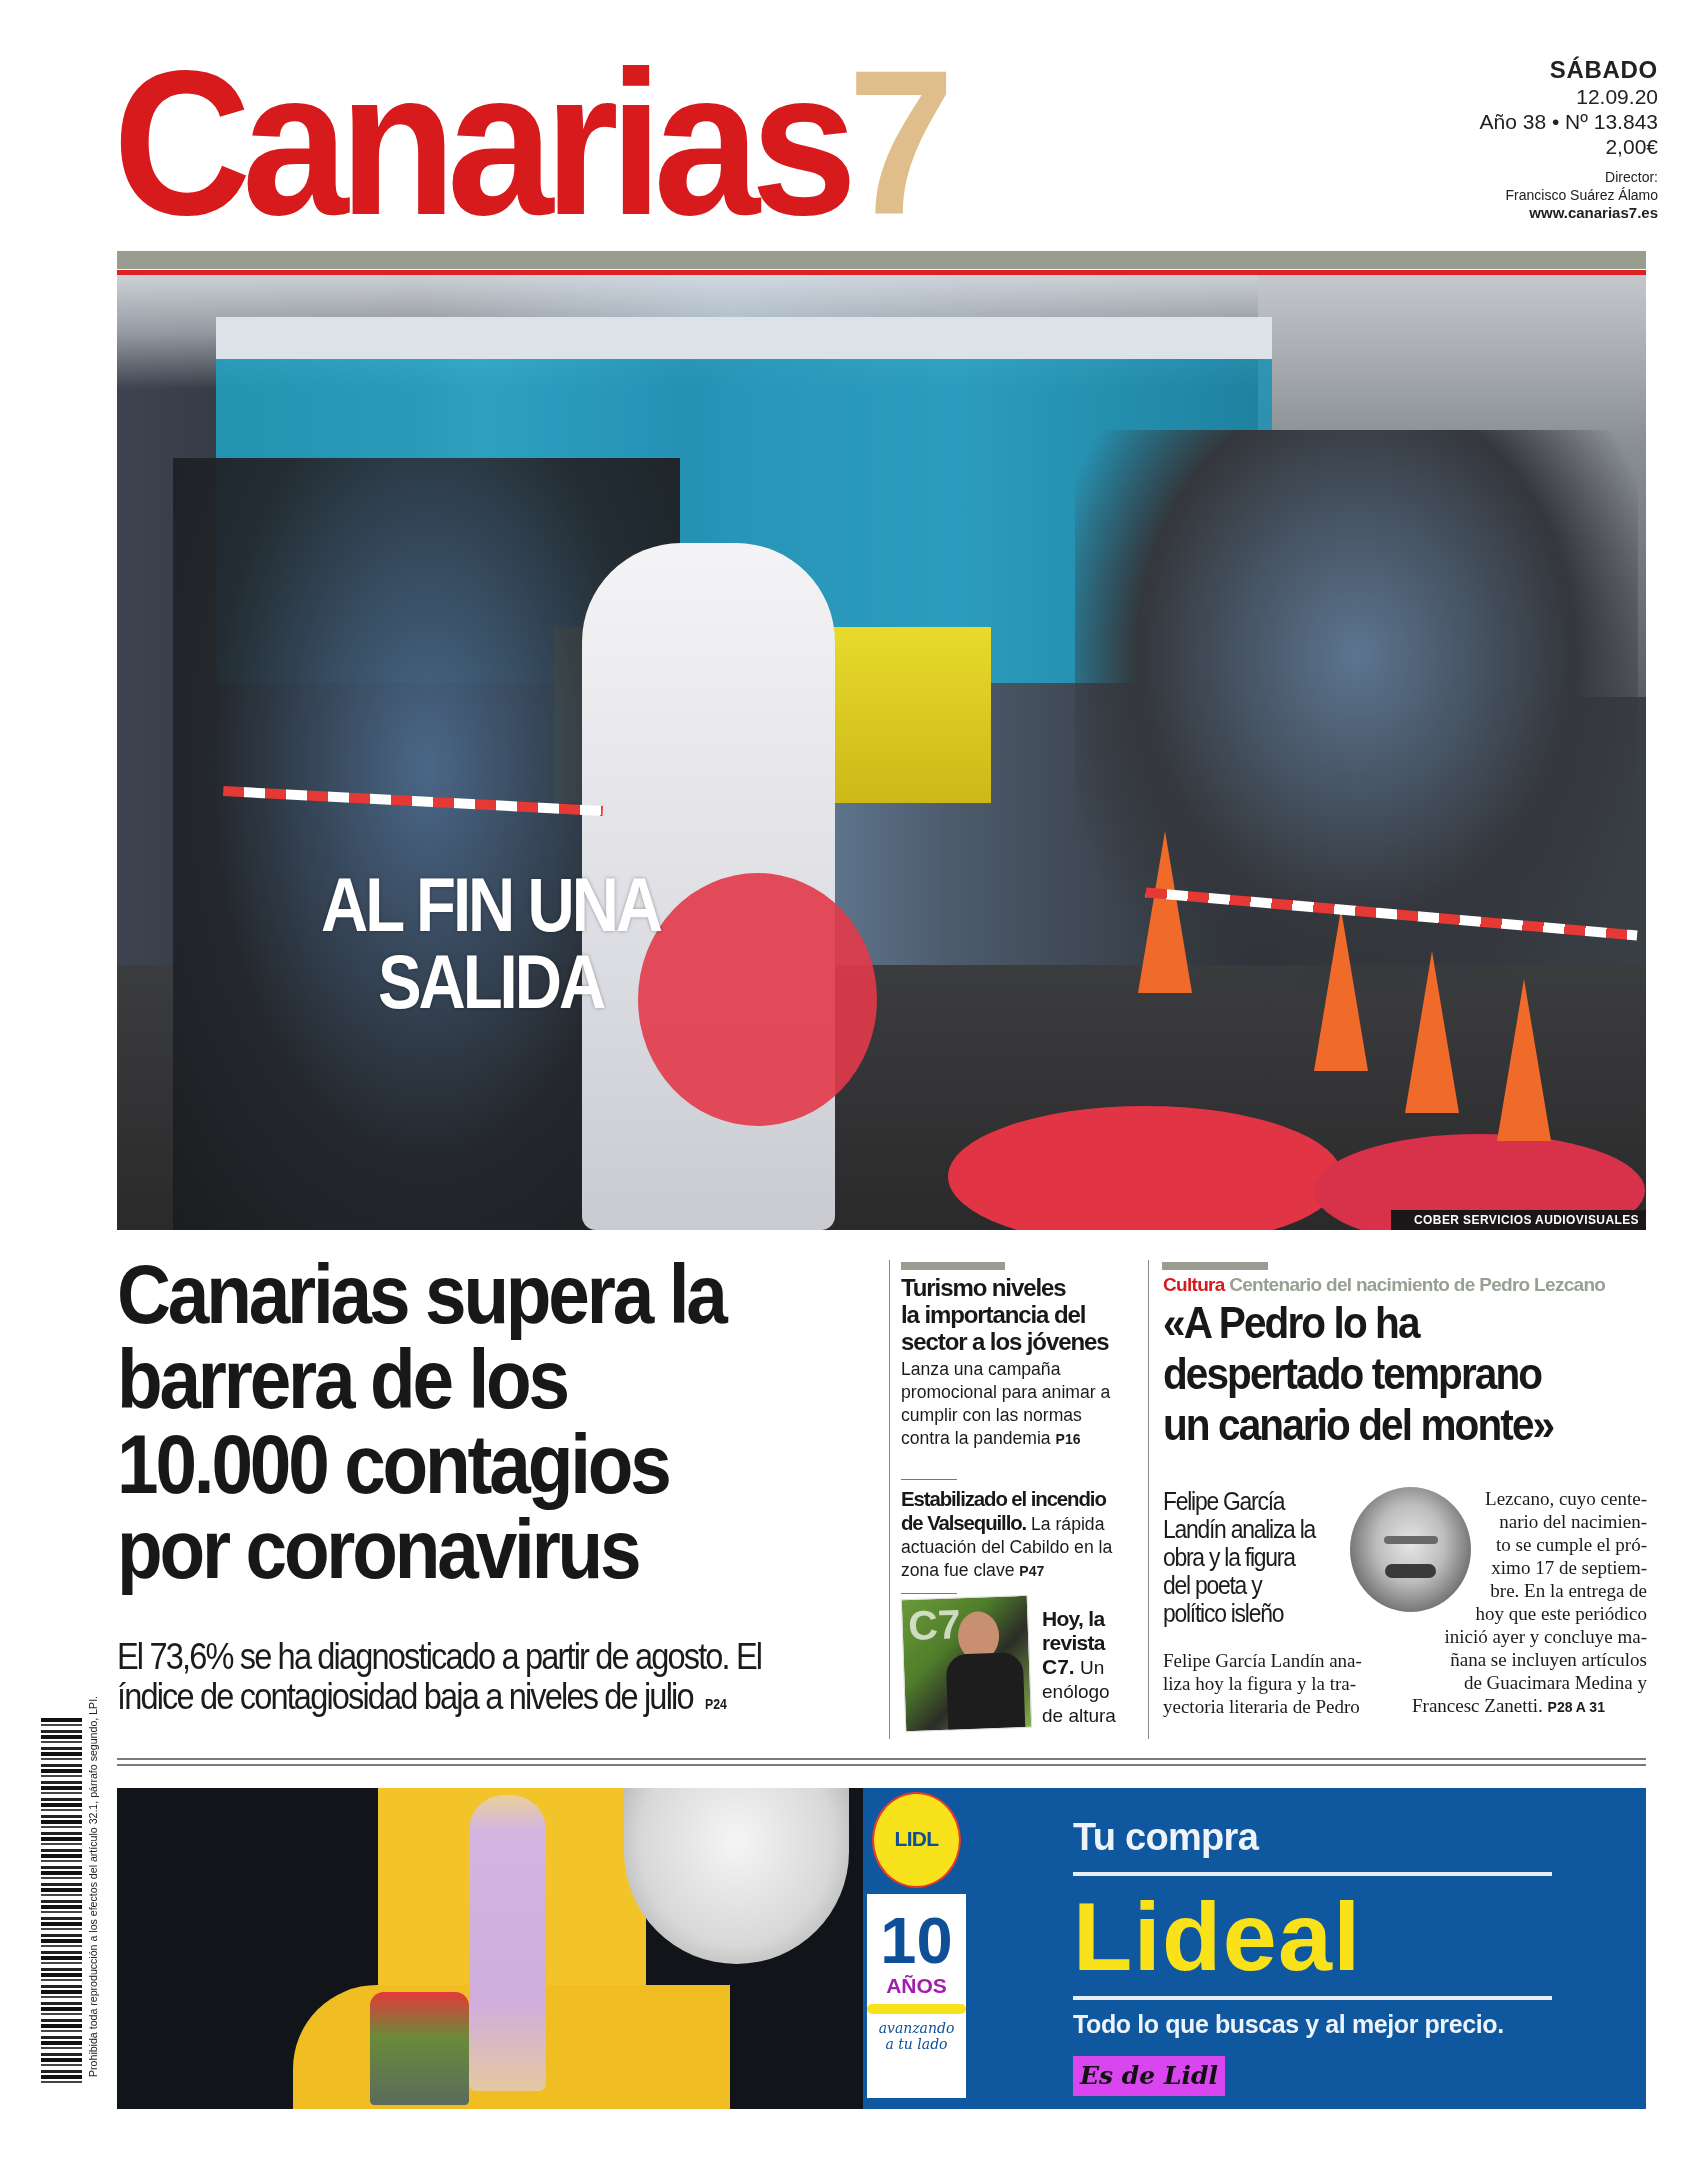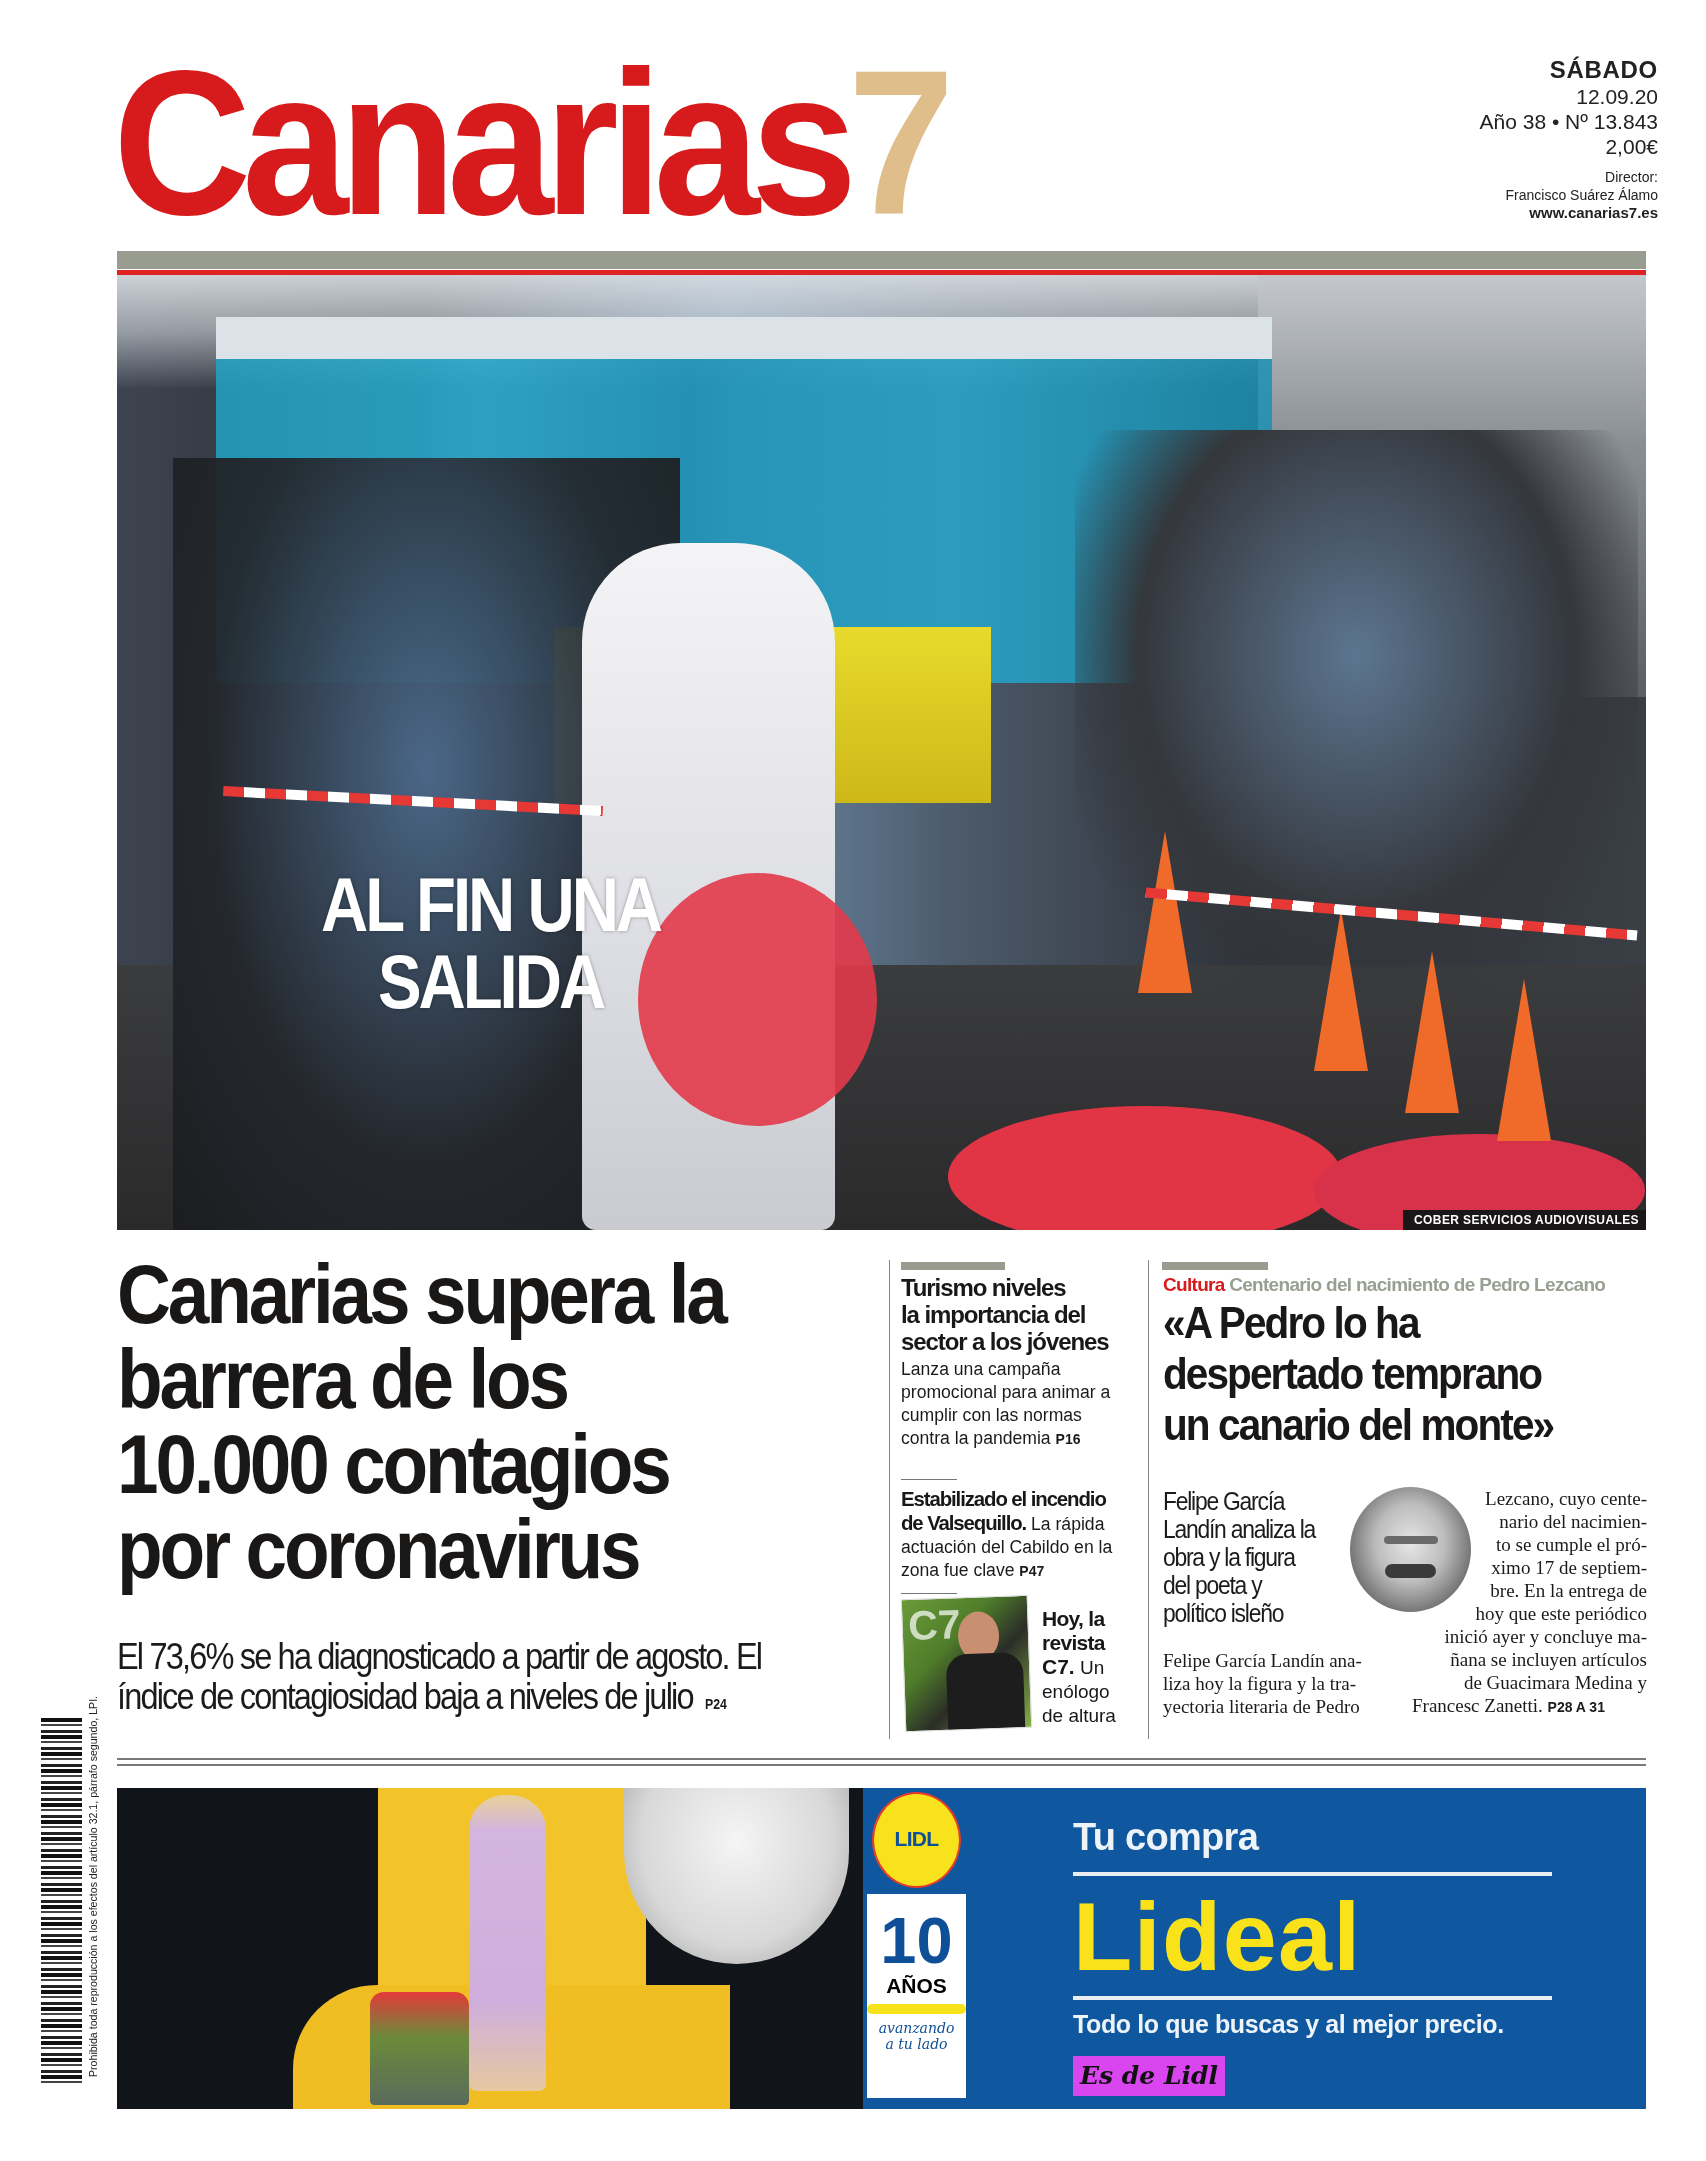--- a/index.html
+++ b/index.html
@@ -35,21 +35,21 @@
   .hero .red-bag1 { left:521px; top:598px; width:239px; height:253px; border-radius:50%; background:#e23a4a; opacity:0.9; }
   .hero .red-bag2 { left:831px; top:831px; width:394px; height:141px; border-radius:50%; background:#e13545; }
   .hero .red-bag3 { left:1197px; top:859px; width:331px; height:113px; border-radius:50%; background:#d8324a; }
   .hero .officials { left:958px; top:155px; width:563px; height:563px; background:radial-gradient(ellipse at 50% 40%, #5c7590 0%, #34373c 55%, rgba(0,0,0,0) 80%); }
   .hero .cone { width:0; height:0; border-left:27px solid transparent; border-right:27px solid transparent; border-bottom:162px solid #f06a2a; }
   .hero .tape { height:10px; background:repeating-linear-gradient(90deg,#e63935 0 21px,#ffffff 21px 42px); }
 
   .hero-title { left:127px; top:591px; width:493px; text-align:center; color:#fff; font-weight:bold; font-size:76px; line-height:77px; letter-spacing:-3.5px; transform:scaleX(0.86); transform-origin:center top; text-shadow:0 0 4.2px rgba(0,0,0,0.35); }
   .hero-sub { left:28px; top:777px; width:774px; text-align:center; color:#fff; font-weight:bold; font-size:25px; line-height:30px; letter-spacing:-0.7px; text-shadow:0 0 3.5px rgba(0,0,0,0.5); }
   .hero-sub .pages { font-size:15.5px; letter-spacing:0; }
-  .credit { right:0; bottom:0; background:#1b1718; color:#fff; font-weight:bold; font-size:12px; line-height:20px; padding:0 7px 0 11px; letter-spacing:0.4px; }
+  .credit { right:0; bottom:0; background:#1b1718; color:#fff; font-weight:bold; font-size:12px; line-height:20px; padding:0 7px 0 23px; letter-spacing:0.4px; }
 
   
   .main-headline { left:117px; top:1252px; width:718px; font-weight:bold; font-size:83px; line-height:85px; letter-spacing:-3.5px; color:#1a1717; transform:scaleX(0.9); transform-origin:left top; white-space:nowrap; }
   .main-deck { left:117px; top:1637px; width:782px; font-size:37px; line-height:40px; letter-spacing:-2.1px; color:#1d1a1a; font-weight:normal; transform:scaleX(0.88); transform-origin:left top; white-space:nowrap; }
   .main-deck .pages { font-size:14px; font-weight:bold; letter-spacing:0; margin-left:14px; }
 
   
   .vrule { background:#888; width:1.4px; }
   .grey-tab { background:#989d8f; height:8.4px; }
   .thin-rule { background:#777; height:1.4px; }
@@ -92,21 +92,21 @@
   .ad-photo { left:117px; top:1788px; width:746px; height:321px; overflow:hidden; background:#111418; }
   .ad-photo .yellow { position:absolute; left:261px; top:0; width:268px; height:321px; background:#f3c32a; border-radius:0 0 42px 0; }
   .ad-photo .yellow2 { position:absolute; left:176px; top:197px; width:437px; height:124px; background:#f0bd22; border-radius:84px 0 0 0; }
   .ad-photo .umbrella { position:absolute; left:507px; top:0; width:225px; height:176px; background:radial-gradient(ellipse at 50% 30%, #f5f5f5 0%, #d8d8d8 60%, #9a9a9a 100%); border-radius:0 0 113px 113px; }
   .ad-photo .woman { position:absolute; left:352px; top:7px; width:77px; height:296px; background:linear-gradient(180deg,#e9d09a 0%,#d4b4e0 12%,#cfaedd 70%,#e6c8a0 100%); border-radius:35px 35px 7px 7px; }
   .ad-photo .basket { position:absolute; left:253px; top:204px; width:99px; height:113px; background:linear-gradient(180deg,#e33a3a 0%,#6b8a3a 40%,#5a6b5c 100%); border-radius:14px 14px 4.2px 4.2px; }
   .ad-lidl-strip { left:863px; top:1788px; width:107px; height:321px; background:#0f58a0; }
   .lidl-logo { left:872px; top:1792px; width:89px; height:96px; border-radius:50%; background:#f8e21c; border:2.8px solid #e63a2a; box-sizing:border-box; text-align:center; font-weight:bold; font-size:21px; line-height:90px; color:#0e4f97; letter-spacing:-0.7px; }
   .anniv { left:867px; top:1894px; width:99px; height:204px; background:#ffffff; text-align:center; }
   .anniv .ten { font-weight:bold; font-size:65px; line-height:68px; color:#0e4f97; margin-top:12.7px; }
-  .anniv .years { font-weight:bold; font-size:21px; line-height:22.5px; color:#000000; }
+  .anniv .years { font-weight:bold; font-size:21px; line-height:22.5px; color:#a21caf; }
   .anniv .swoosh { height:10px; margin:7px 0; background:#f8e21c; border-radius:5px; }
   .anniv .script { font-family:"DejaVu Serif", serif; font-style:italic; font-size:14px; line-height:15.5px; color:#0e4f97; }
   .ad-main { left:970px; top:1788px; width:676px; height:321px; background:#0f58a0; }
   .ad-main .tu { position:absolute; left:103px; top:28px; font-weight:bold; font-size:38px; color:#eef3f8; letter-spacing:-0.7px; }
   .ad-main .bar { position:absolute; left:103px; width:479px; height:4.2px; background:#e9eef3; }
   .ad-main .lideal { position:absolute; left:103px; top:92px; font-weight:bold; font-size:97px; line-height:113px; color:#f9e21a; letter-spacing:1.4px; }
   .ad-main .todo { position:absolute; left:103px; top:222px; font-weight:bold; font-size:25px; color:#eef3f8; letter-spacing:-0.4px; }
   .ad-main .esde { position:absolute; left:103px; top:268px; padding:1.4px 7px; background:#d946ef; color:#111; font-family:"DejaVu Serif", serif; font-style:italic; font-weight:bold; font-size:25px; line-height:37px; }
 </style>
 </head>

